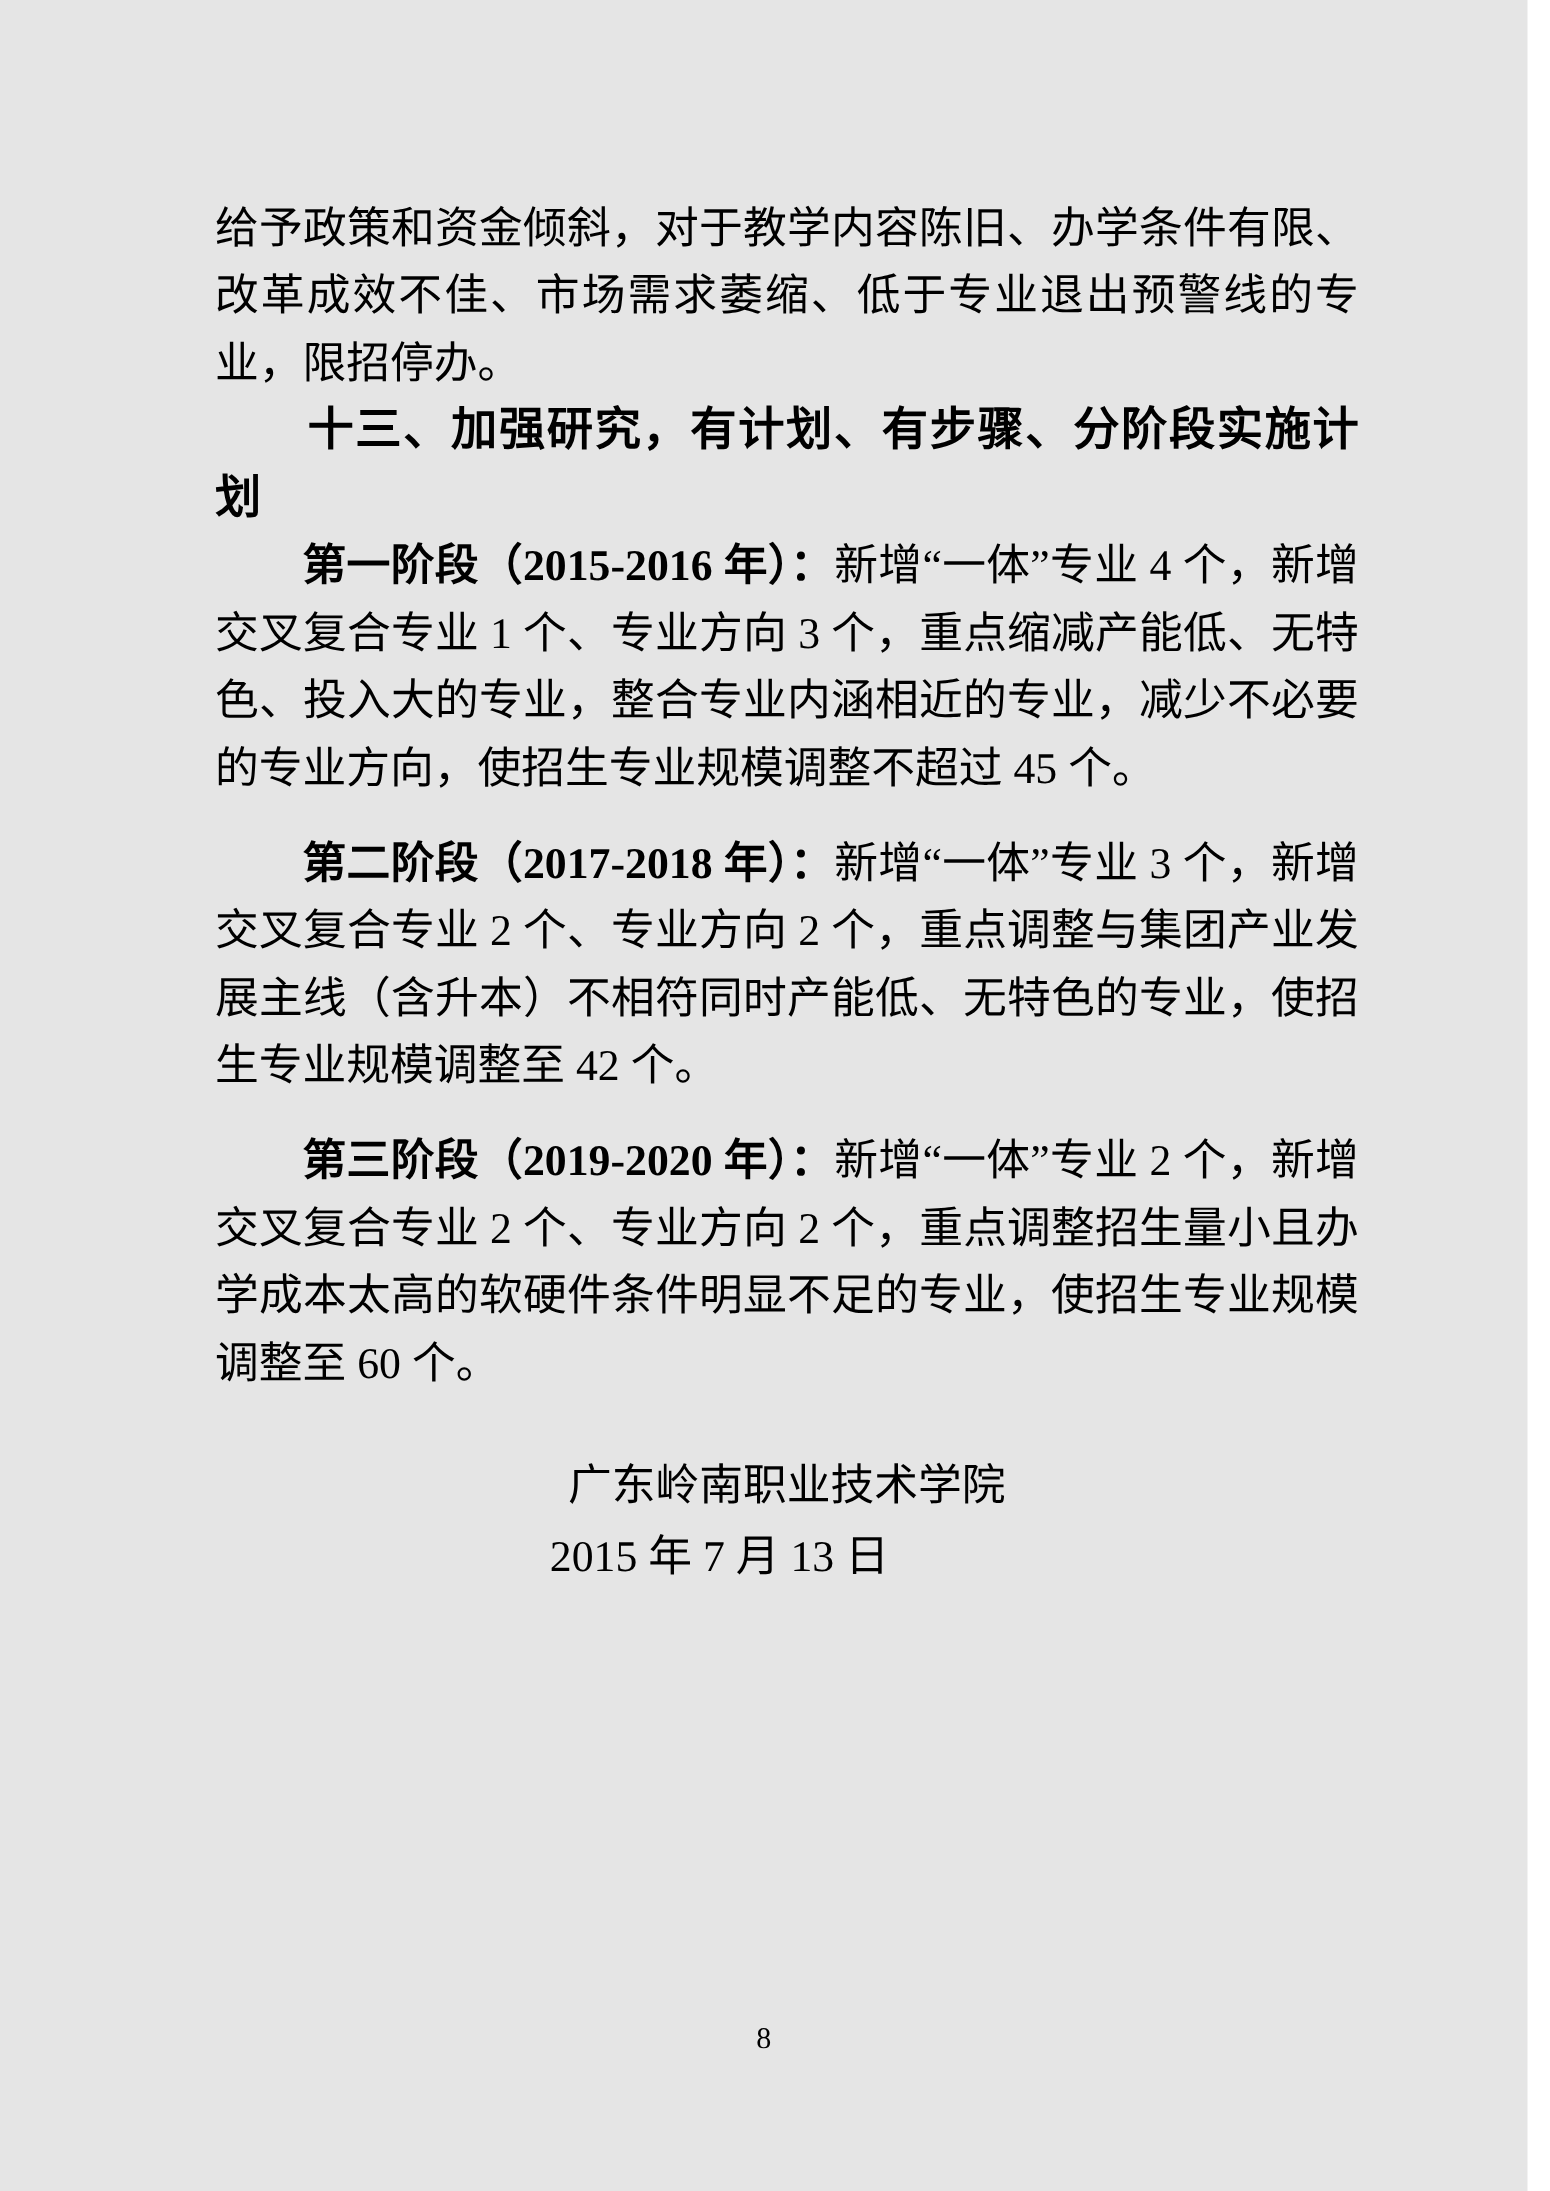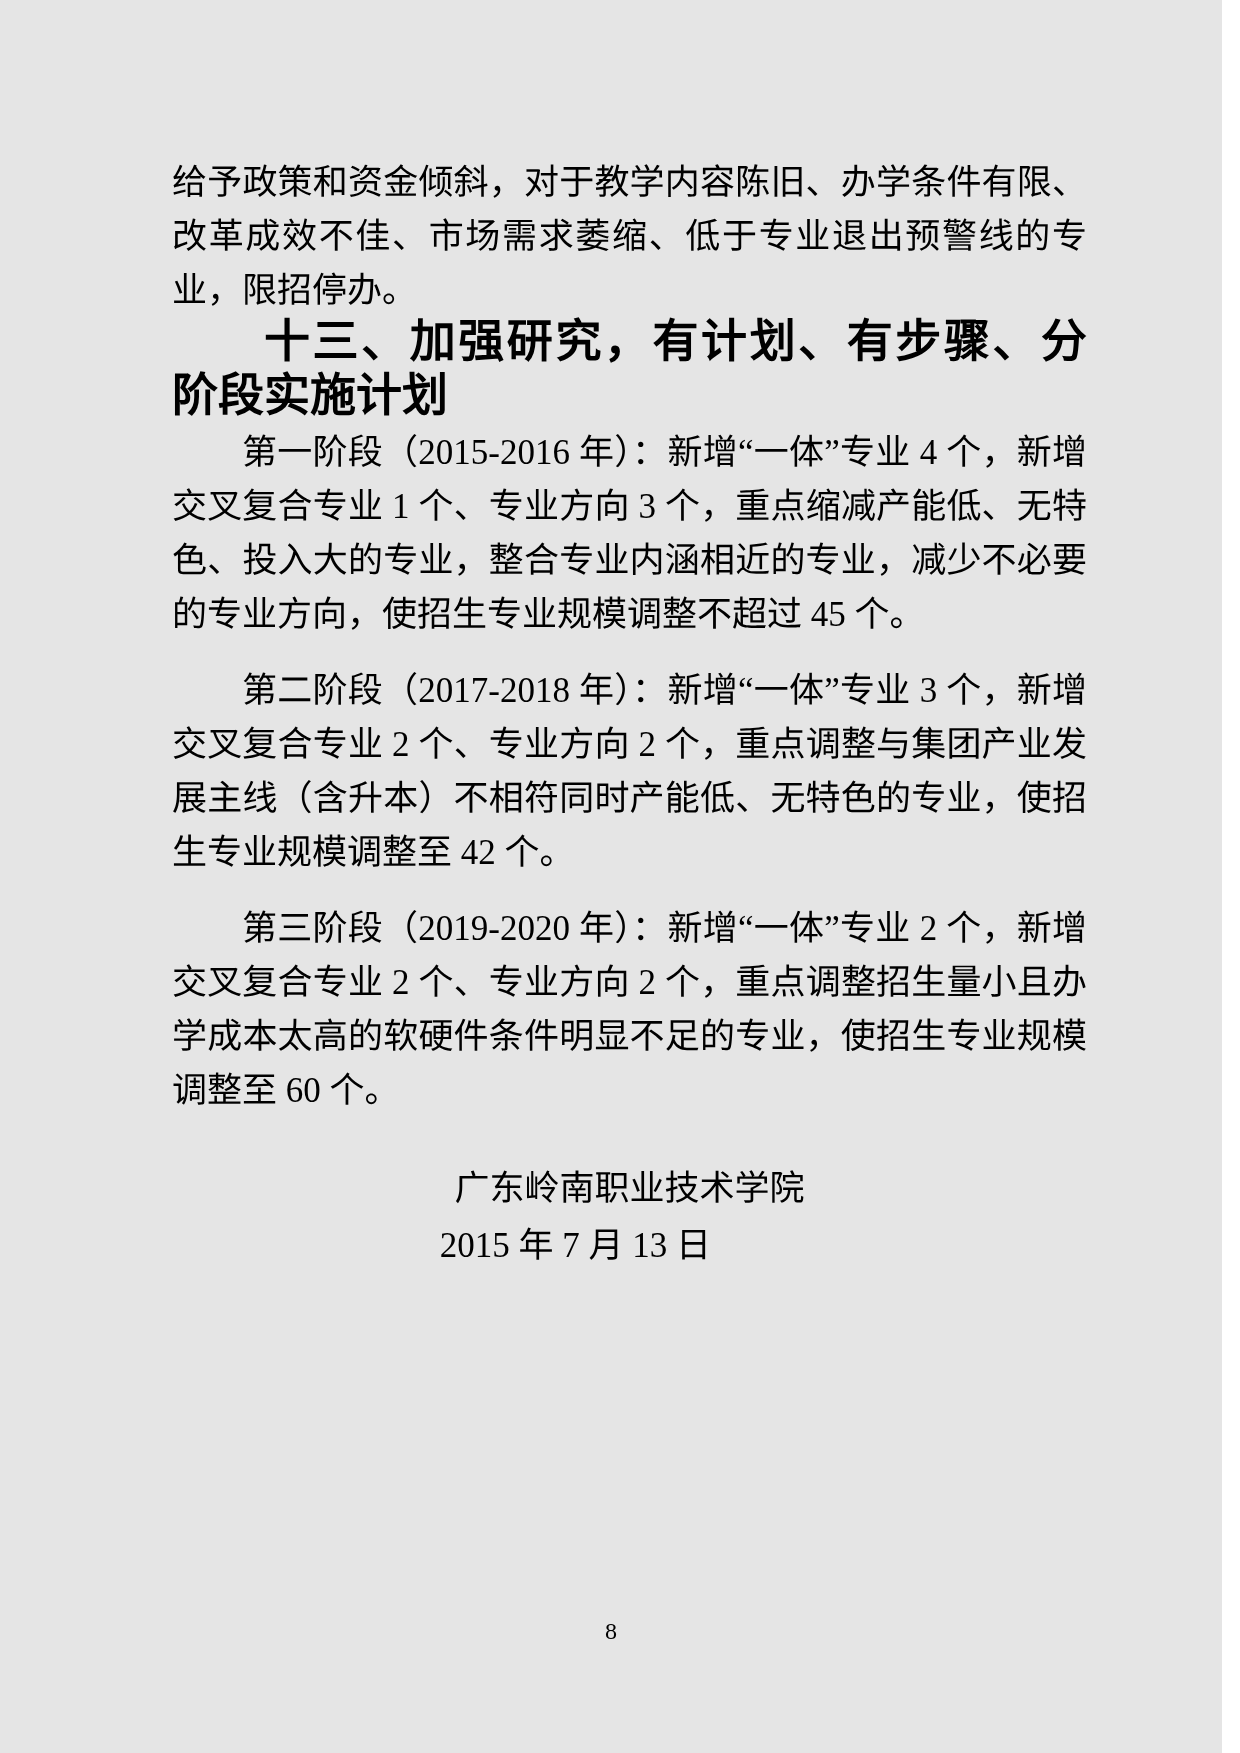--- a/index.html
+++ b/index.html
@@ -26,27 +26,27 @@
     text-align: justify;
     text-justify: inter-ideograph;
   }
   .content p { margin: 0; }
   .body-p { text-indent: 2em; }
   .no-indent { text-indent: 0; }
   .heading {
     margin: 2px 0 0 0;
     text-indent: 2em;
     font-weight: bold;
-    font-family: Liberation Mono, monospace;
-    font-size: 46px;
+    font-family: Liberation Serif, serif;
+    font-size: 37px;
     line-height: 54px;
   }
   .stage { text-indent: 2em; margin-top: 3px; }
   .stage.gap { margin-top: 22px; }
-  .stage .lead { font-weight: normal; }
+  .stage .lead { font-weight: bold; }
   .signature {
     margin-top: 42px;
     line-height: 57px;
     text-align: center;
   }
   .sig-org { }
   .sig-date { margin-right: 108px; }
   .page-number {
     position: absolute;
     left: 0;

